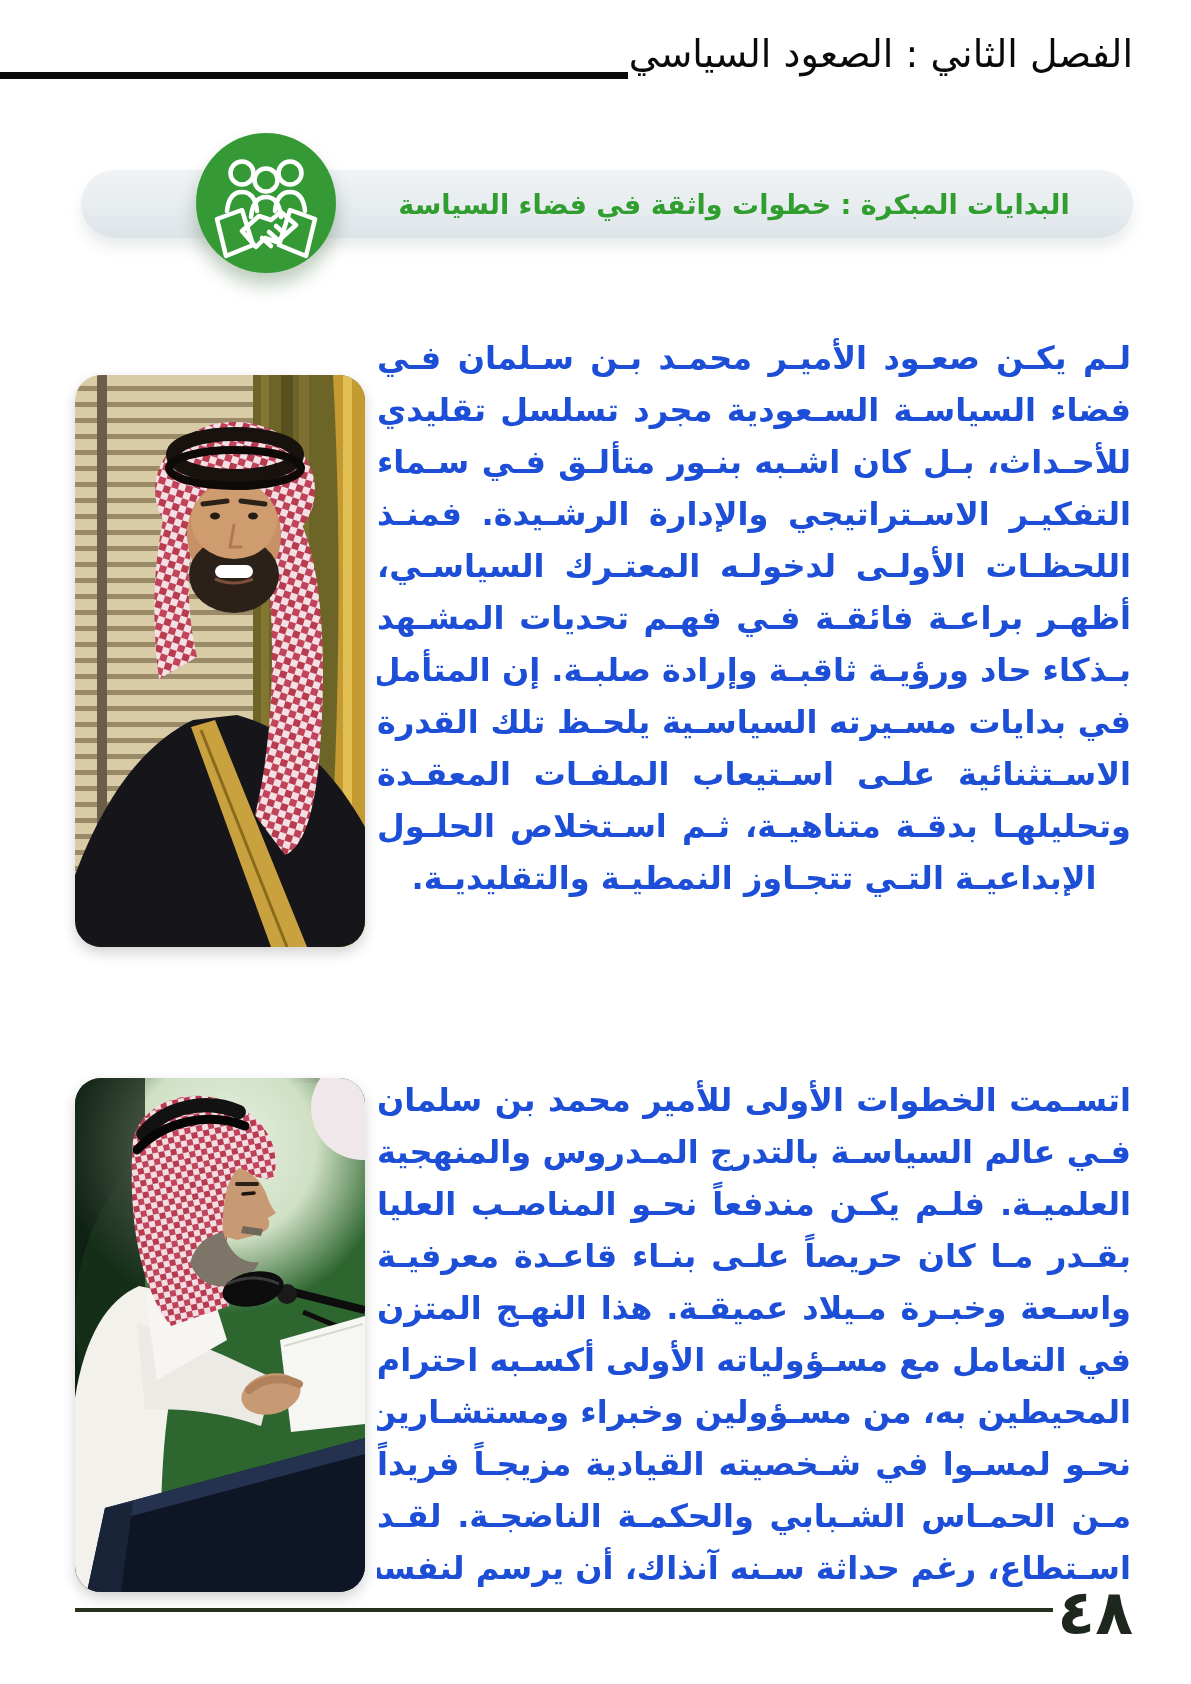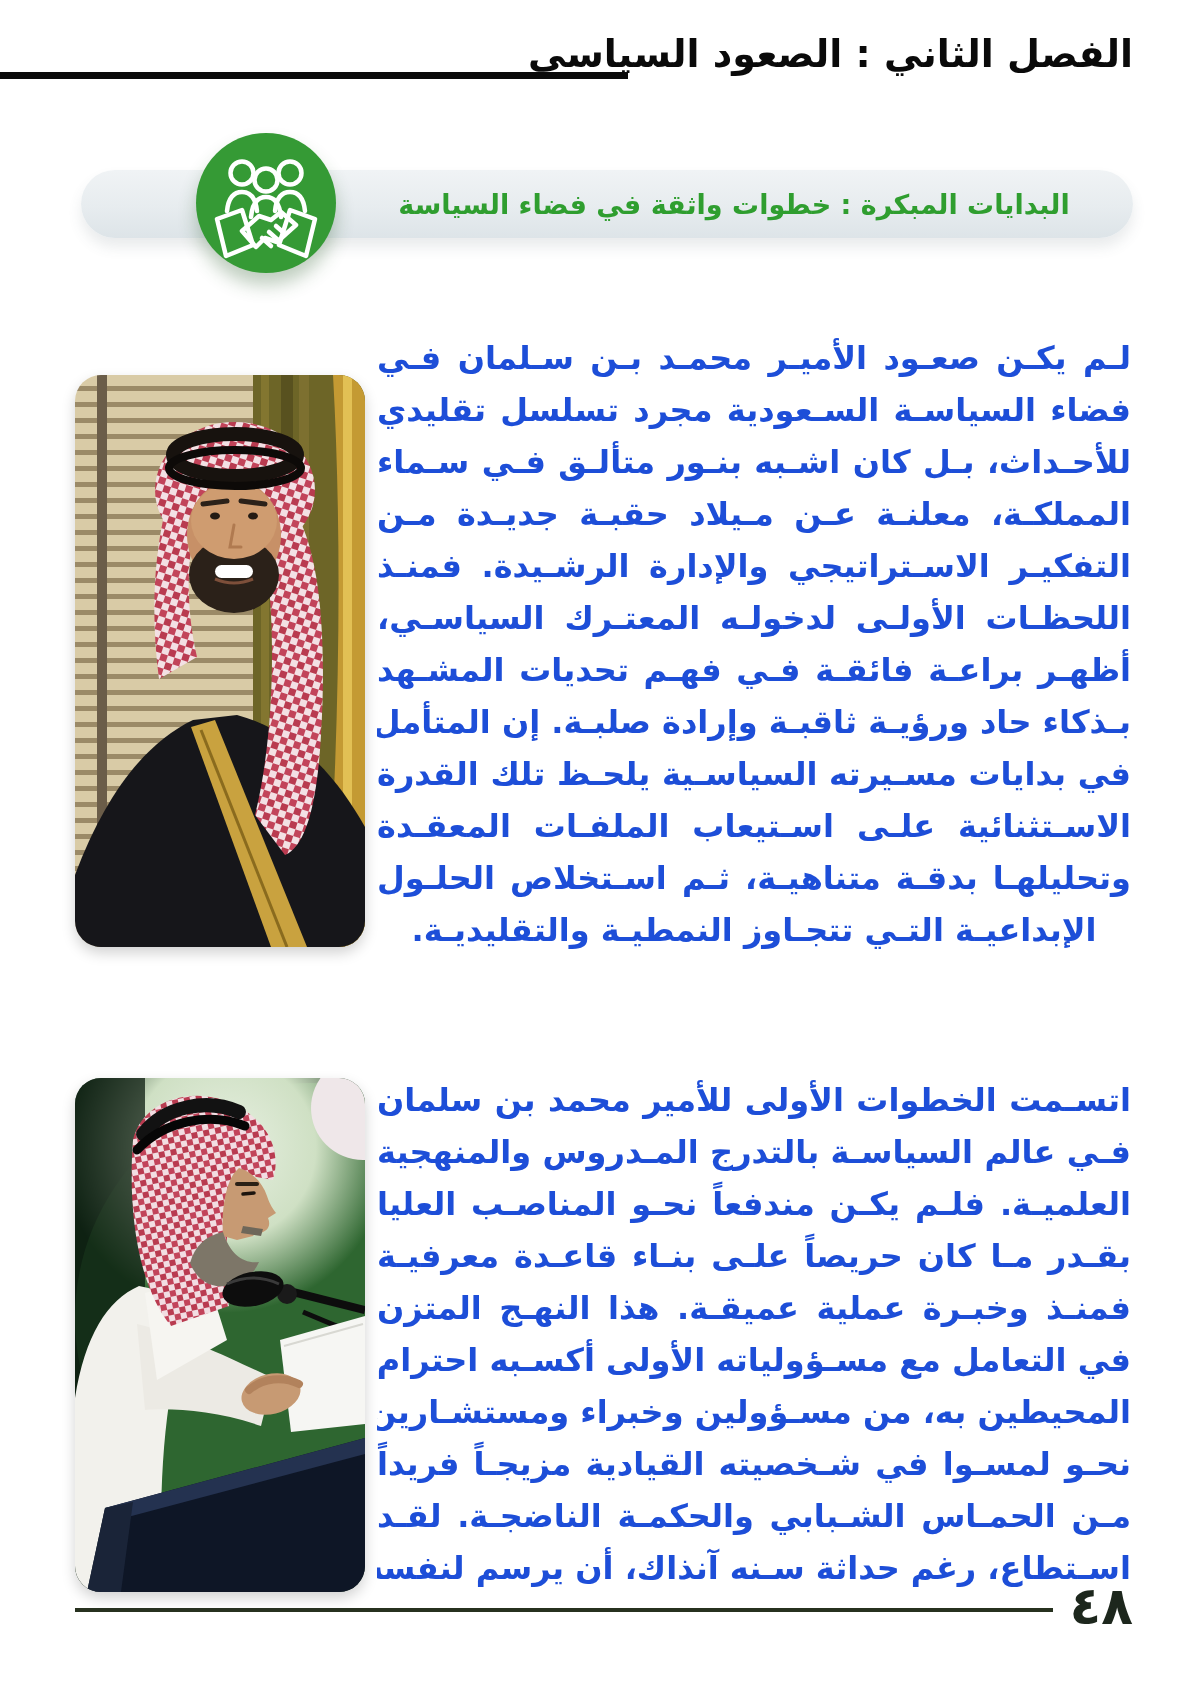--- a/index.html
+++ b/index.html
@@ -7,21 +7,21 @@
     position:relative;
     width:1191px;height:1684px;
     background:#ffffff;
     font-family:"DejaVu Sans","Liberation Sans",sans-serif;
     overflow:hidden;
     margin:0 auto;
   }
   
   .chapter-title{
     position:absolute;top:32px;right:58px;
-    font-size:38px;font-weight:bold;color:#0a0a0a;
+    font-size:38px;font-weight:normal;color:#0a0a0a;
     direction:rtl;white-space:nowrap;margin:0;
   }
   .header-rule{
     position:absolute;left:0;top:72px;width:628px;height:7px;
     background:#0a0a0a;
   }
   
   .section-banner{
     position:absolute;left:81px;right:58px;top:170px;height:68px;
     border-radius:34px;
@@ -65,21 +65,21 @@
     white-space:nowrap;
   }
   .tline.center{text-align-last:center;}
   
   .footer-rule{
     position:absolute;left:75px;top:1608px;width:978px;height:4px;
     background:#27311f;
   }
   .page-number{
     position:absolute;right:58px;top:1576px;
-    font-size:52px;font-weight:bold;color:#1d271d;direction:rtl;
+    font-size:62px;font-weight:bold;color:#1d271d;direction:rtl;
   }
 </style>
 </head>
 <body>
 
 <div class="page">
 
   <h1 class="chapter-title">الفصل الثاني : الصعود السياسي</h1>
   <div class="header-rule"></div>
 
@@ -206,37 +206,36 @@
       <polygon points="30,430 290,360 290,514 12,514" fill="#0e1626"></polygon>
       <polygon points="30,430 290,360 290,376 34,444" fill="#243250"></polygon>
       <polygon points="12,514 30,430 58,424 46,514" fill="#1a2438"></polygon>
     </svg>
   </figure>
 
   <section class="para para1">
     <div class="tline">لـم يكـن صعـود الأميـر محمـد بـن سـلمان فـي</div>
     <div class="tline">فضاء السياسـة السـعودية مجرد تسلسل تقليدي</div>
     <div class="tline">للأحـداث، بـل كان اشـبه بنـور متألـق فـي سـماء</div>
-    <div class="tline">المملكـة، معلنـة عـن مـيلاد حقبـة جديـدة مـن</div>
     <div class="tline">التفكيـر الاسـتراتيجي والإدارة الرشـيدة. فمنـذ</div>
     <div class="tline">اللحظـات الأولـى لدخولـه المعتـرك السياسـي،</div>
     <div class="tline">أظهـر براعـة فائقـة فـي فهـم تحديات المشـهد</div>
     <div class="tline">بـذكاء حاد ورؤيـة ثاقبـة وإرادة صلبـة. إن المتأمل</div>
     <div class="tline">في بدايات مسـيرته السياسـية يلحـظ تلك القدرة</div>
     <div class="tline">الاسـتثنائية علـى اسـتيعاب الملفـات المعقـدة</div>
     <div class="tline">وتحليلهـا بدقـة متناهيـة، ثـم اسـتخلاص الحلـول</div>
     <div class="tline center">الإبداعيـة التـي تتجـاوز النمطيـة والتقليديـة.</div>
   </section>
 
   <section class="para para2">
     <div class="tline">اتسـمت الخطوات الأولى للأمير محمد بن سلمان</div>
     <div class="tline">فـي عالم السياسـة بالتدرج المـدروس والمنهجية</div>
     <div class="tline">العلميـة. فلـم يكـن مندفعاً نحـو المناصـب العليا</div>
     <div class="tline">بقـدر مـا كان حريصاً علـى بنـاء قاعـدة معرفيـة</div>
-    <div class="tline">فمنـذ وخبـرة عملية عميقـة. هذا النهـج المتزن</div>
+    <div class="tline">واسـعة وخبـرة مـيلاد عميقـة. هذا النهـج المتزن</div>
     <div class="tline">في التعامل مع مسـؤولياته الأولى أكسـبه احترام</div>
     <div class="tline">المحيطين به، من مسـؤولين وخبراء ومستشـارين،</div>
     <div class="tline">نحـو لمسـوا في شـخصيته القيادية مزيجـاً فريداً</div>
     <div class="tline">مـن الحمـاس الشـبابي والحكمـة الناضجـة. لقـد</div>
     <div class="tline">اسـتطاع، رغم حداثة سـنه آنذاك، أن يرسم لنفسه</div>
   </section>
 
   <div class="footer-rule"></div>
   <div class="page-number">٤٨</div>
 

